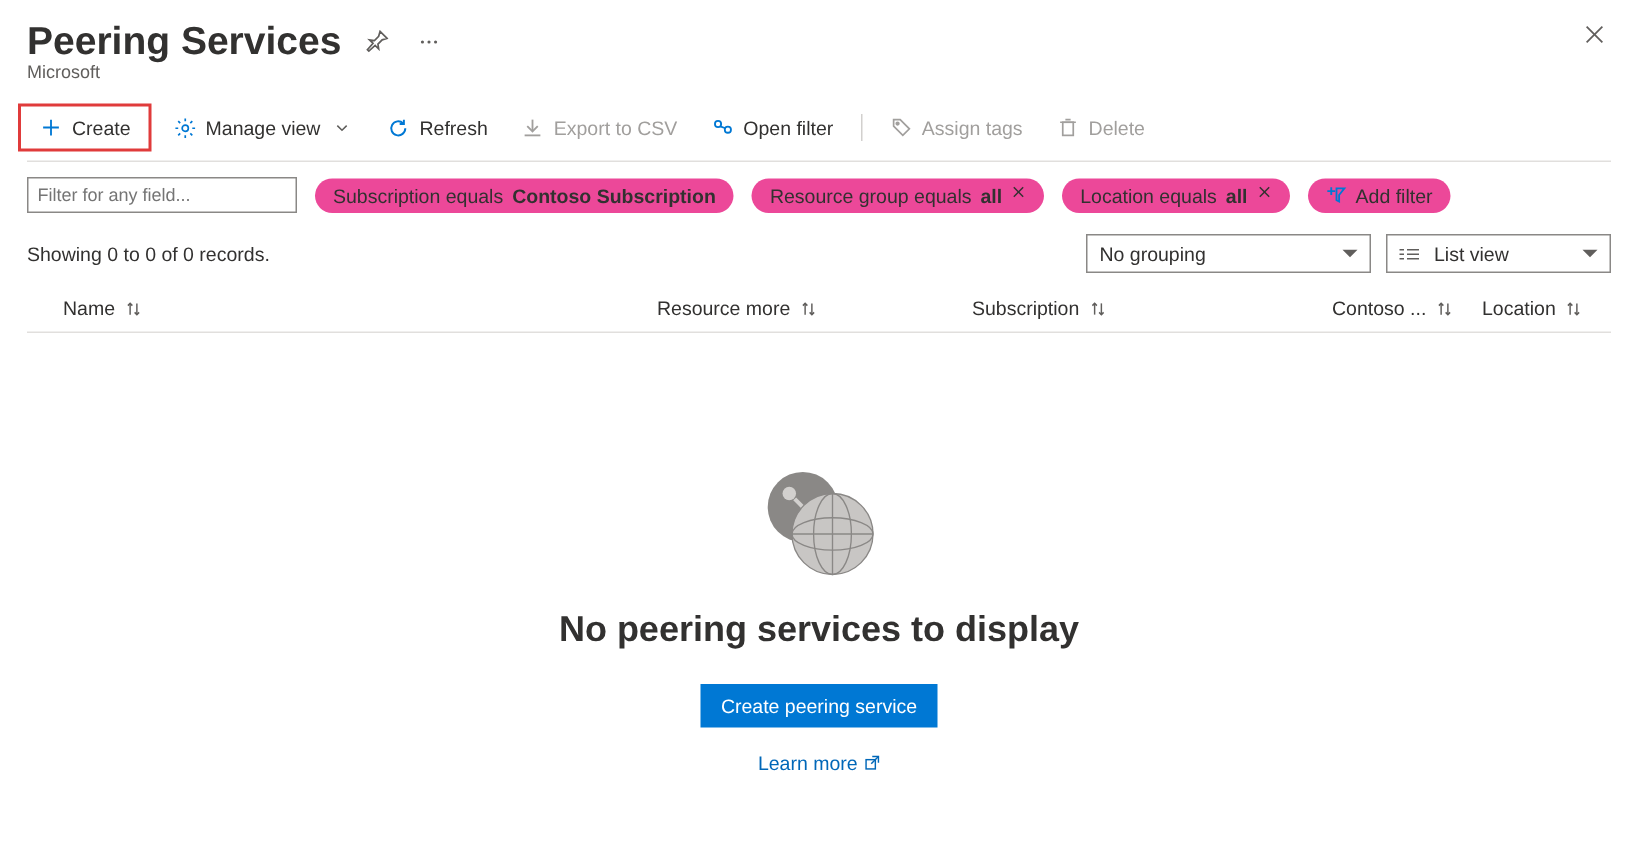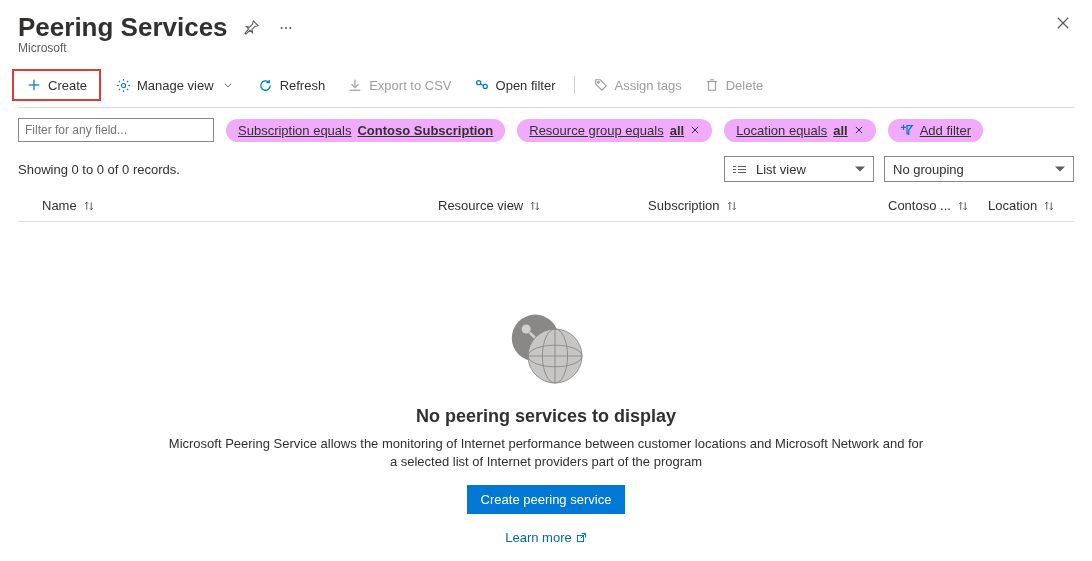--- a/index.html
+++ b/index.html
@@ -46,29 +46,28 @@
   .create-highlight {
     border: 2px solid #e03b3b;
     padding: 2px 4px;
     margin-left: -6px;
   }
   .filter-row {
     display: flex; align-items: center; gap: 12px;
     padding: 10px 0 8px 0; flex-wrap: wrap;
   }
   .filter-input {
-    width: 196px; height: 24px; border: 1px solid #8a8886;
+    width: 180px; height: 24px; border: 1px solid #8a8886;
     padding: 2px 6px; font-size: 12px; font-family: inherit;
   }
   .pill {
-    background: #f0abfc; border: none; border-radius: 12px;
+    background: #ec4899; border: none; border-radius: 12px;
     padding: 4px 12px; font-size: 13px; color: #323130;
-    display: inline-flex; align-items: center; gap: 6px; cursor: pointer;
+    display: inline-flex; gap: 6px; cursor: pointer;
     font-family: inherit;
-    text-decoration: underline;
   }
   .pill .bold { font-weight: 600; }
   .pill-x {
     color: #323130; font-size: 12px; cursor: pointer;
     display: inline-flex;
   }
   .pill-add .add-icon { color: #0078d4; }
   .status-row {
     display: flex; align-items: center; justify-content: space-between;
     padding: 6px 0 8px 0;
@@ -100,21 +99,21 @@
   .th-2 { flex: 0 0 210px; }
   .th-3 { flex: 0 0 240px; }
   .th-4 { flex: 0 0 100px; }
   .th-5 { flex: 1; }
   .sort-icon { color: #605e5c; display: inline-flex; }
   .empty-area {
     display: flex; flex-direction: column; align-items: center;
     padding-top: 80px; text-align: center;
   }
   .empty-title {
-    font-size: 18px; font-weight: 600; margin: 14px 0 8px 0;
+    font-size: 24px; font-weight: 600; margin: 14px 0 8px 0;
   }
   .empty-desc {
     font-size: 13px; color: #323130; max-width: 760px; line-height: 1.4;
   }
   .primary-btn {
     background: #0078d4; color: #fff; border: none;
     padding: 7px 14px; font-size: 13px; cursor: pointer;
     margin-top: 14px; font-family: inherit; text-align: center;
   }
   .learn-link {
@@ -276,57 +275,57 @@
             <path d="M8 3h6l-4 5v5l-2-1V8z"></path>
           </svg>
       </span>
       <span>Add filter</span>
     </button>
   </div>
 
   <div class="status-row">
     <span class="status-text">Showing 0 to 0 of 0 records.</span>
     <div class="selects">
+      <div class="select-box grouping">
+        <span>No grouping</span>
+      </div>
       <div class="select-box">
         <span class="list-icon">
           <span>
               <i></i>
               <i style="width:8px"></i>
             </span>
           <span>
               <i></i>
               <i style="width:8px"></i>
             </span>
           <span>
               <i></i>
               <i style="width:8px"></i>
             </span>
         </span>
         <span>List view</span>
       </div>
-      <div class="select-box grouping">
-        <span>No grouping</span>
-      </div>
     </div>
   </div>
 
   <div class="table-head">
     <div class="th th-1">
       <span>Name</span>
       <span class="sort-icon">
         <svg width="12" height="12" viewBox="0 0 16 16" stroke="#605e5c" fill="none" stroke-width="1.3">
             <line x1="5" y1="3" x2="5" y2="13"></line>
             <polyline points="3,5 5,3 7,5"></polyline>
             <line x1="11" y1="3" x2="11" y2="13"></line>
             <polyline points="9,11 11,13 13,11"></polyline>
           </svg>
       </span>
     </div>
     <div class="th th-2">
-      <span>Resource view</span>
+      <span>Resource more</span>
       <span class="sort-icon">
         <svg width="12" height="12" viewBox="0 0 16 16" stroke="#605e5c" fill="none" stroke-width="1.3">
             <line x1="5" y1="3" x2="5" y2="13"></line>
             <polyline points="3,5 5,3 7,5"></polyline>
             <line x1="11" y1="3" x2="11" y2="13"></line>
             <polyline points="9,11 11,13 13,11"></polyline>
           </svg>
       </span>
     </div>
     <div class="th th-3">
@@ -372,21 +371,20 @@
         <line x1="32" y1="34" x2="48" y2="50" stroke="#d2d0ce" stroke-width="3"></line>
         <circle cx="60" cy="60" r="30" fill="#c8c6c4"></circle>
         <ellipse cx="60" cy="60" rx="30" ry="30" fill="none" stroke="#8a8886" stroke-width="1"></ellipse>
         <ellipse cx="60" cy="60" rx="14" ry="30" fill="none" stroke="#8a8886" stroke-width="1"></ellipse>
         <ellipse cx="60" cy="60" rx="30" ry="12" fill="none" stroke="#8a8886" stroke-width="1"></ellipse>
         <line x1="30" y1="60" x2="90" y2="60" stroke="#8a8886" stroke-width="1"></line>
         <line x1="60" y1="30" x2="60" y2="90" stroke="#8a8886" stroke-width="1"></line>
       </svg>
     </span>
     <div class="empty-title">No peering services to display</div>
-    <div class="empty-desc">Microsoft Peering Service allows the monitoring of Internet performance between customer locations and Microsoft Network and for a selected list of Internet providers part of the program</div>
     <button class="primary-btn">Create peering service</button>
     <a class="learn-link">
       <span>Learn more</span>
       <span>
         <svg width="11" height="11" viewBox="0 0 16 16" stroke="#0067b8" fill="none" stroke-width="1.4">
             <rect x="2" y="5" width="9" height="9"></rect>
             <polyline points="8,2 14,2 14,8"></polyline>
             <line x1="14" y1="2" x2="7" y2="9"></line>
           </svg>
       </span>

